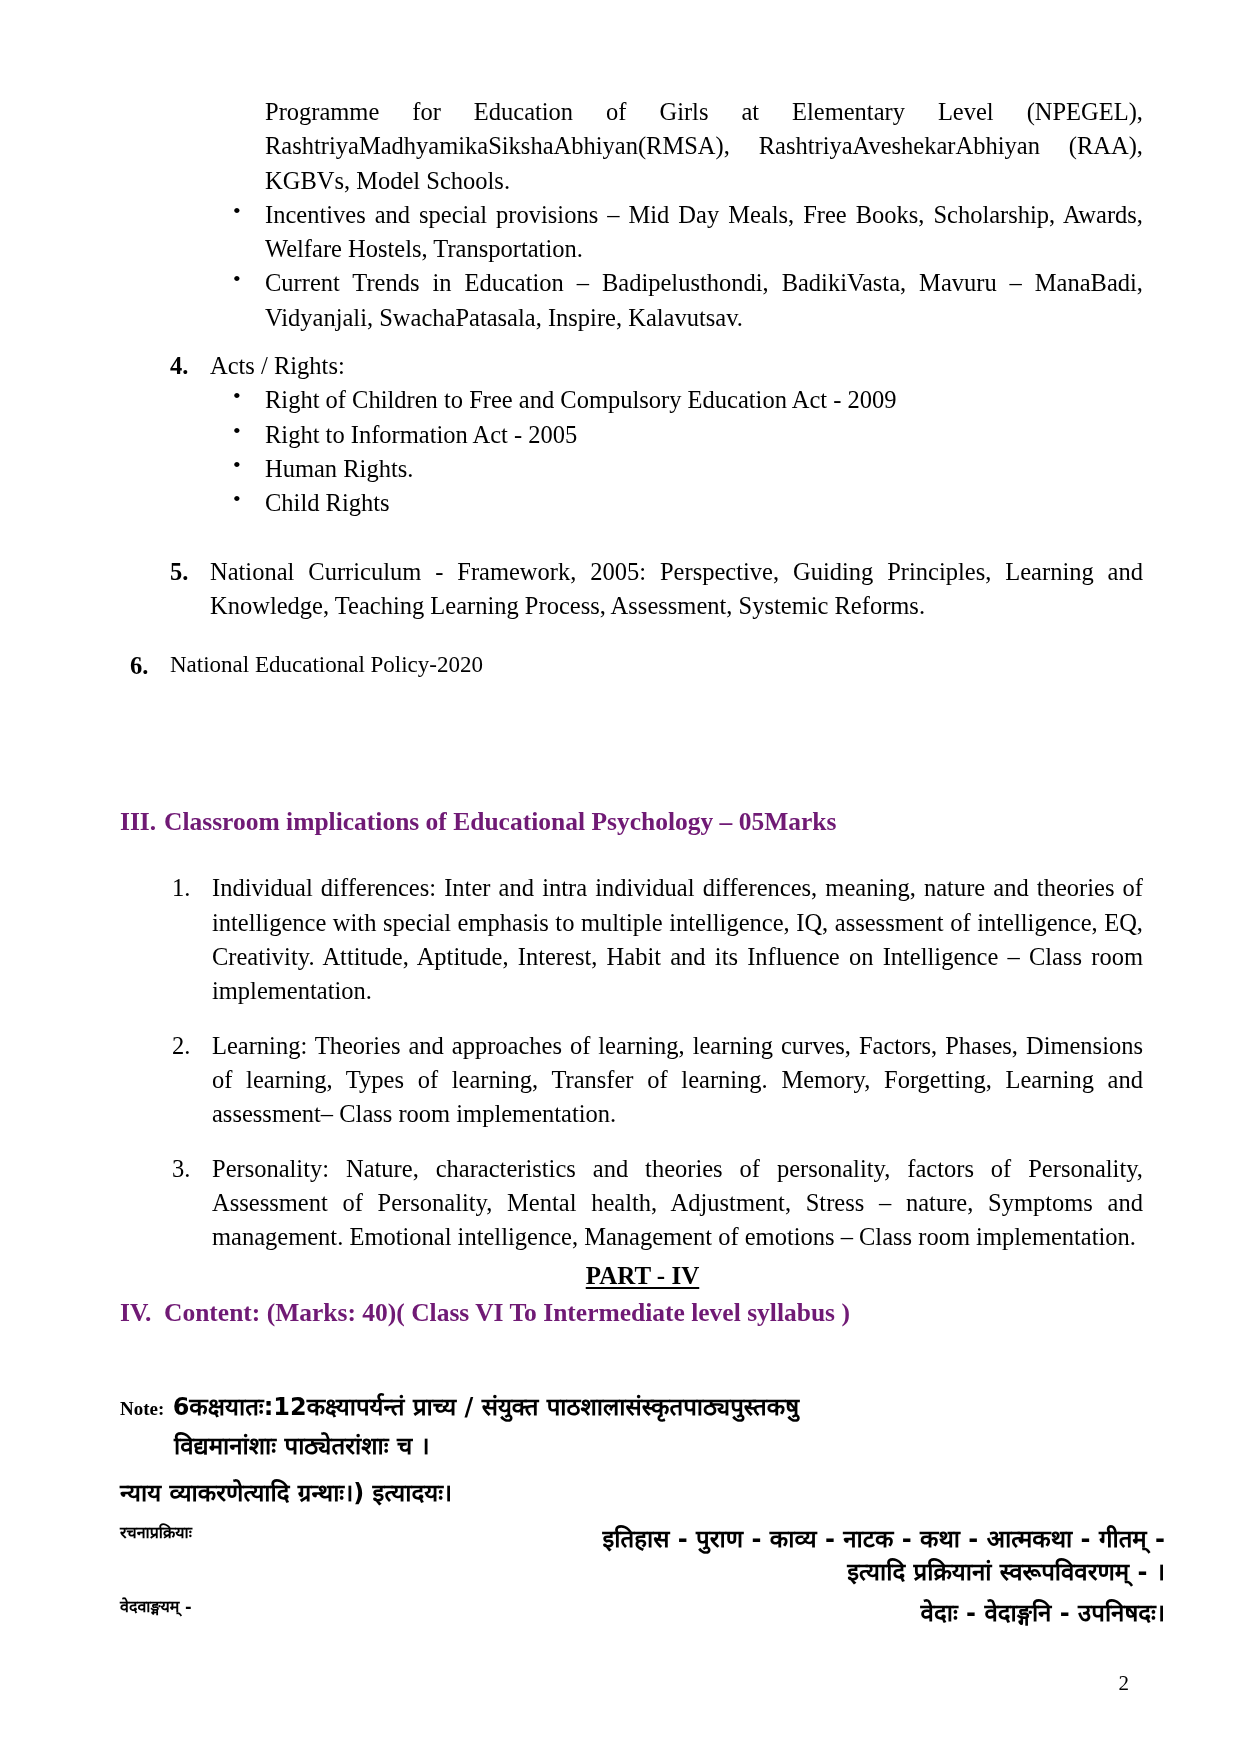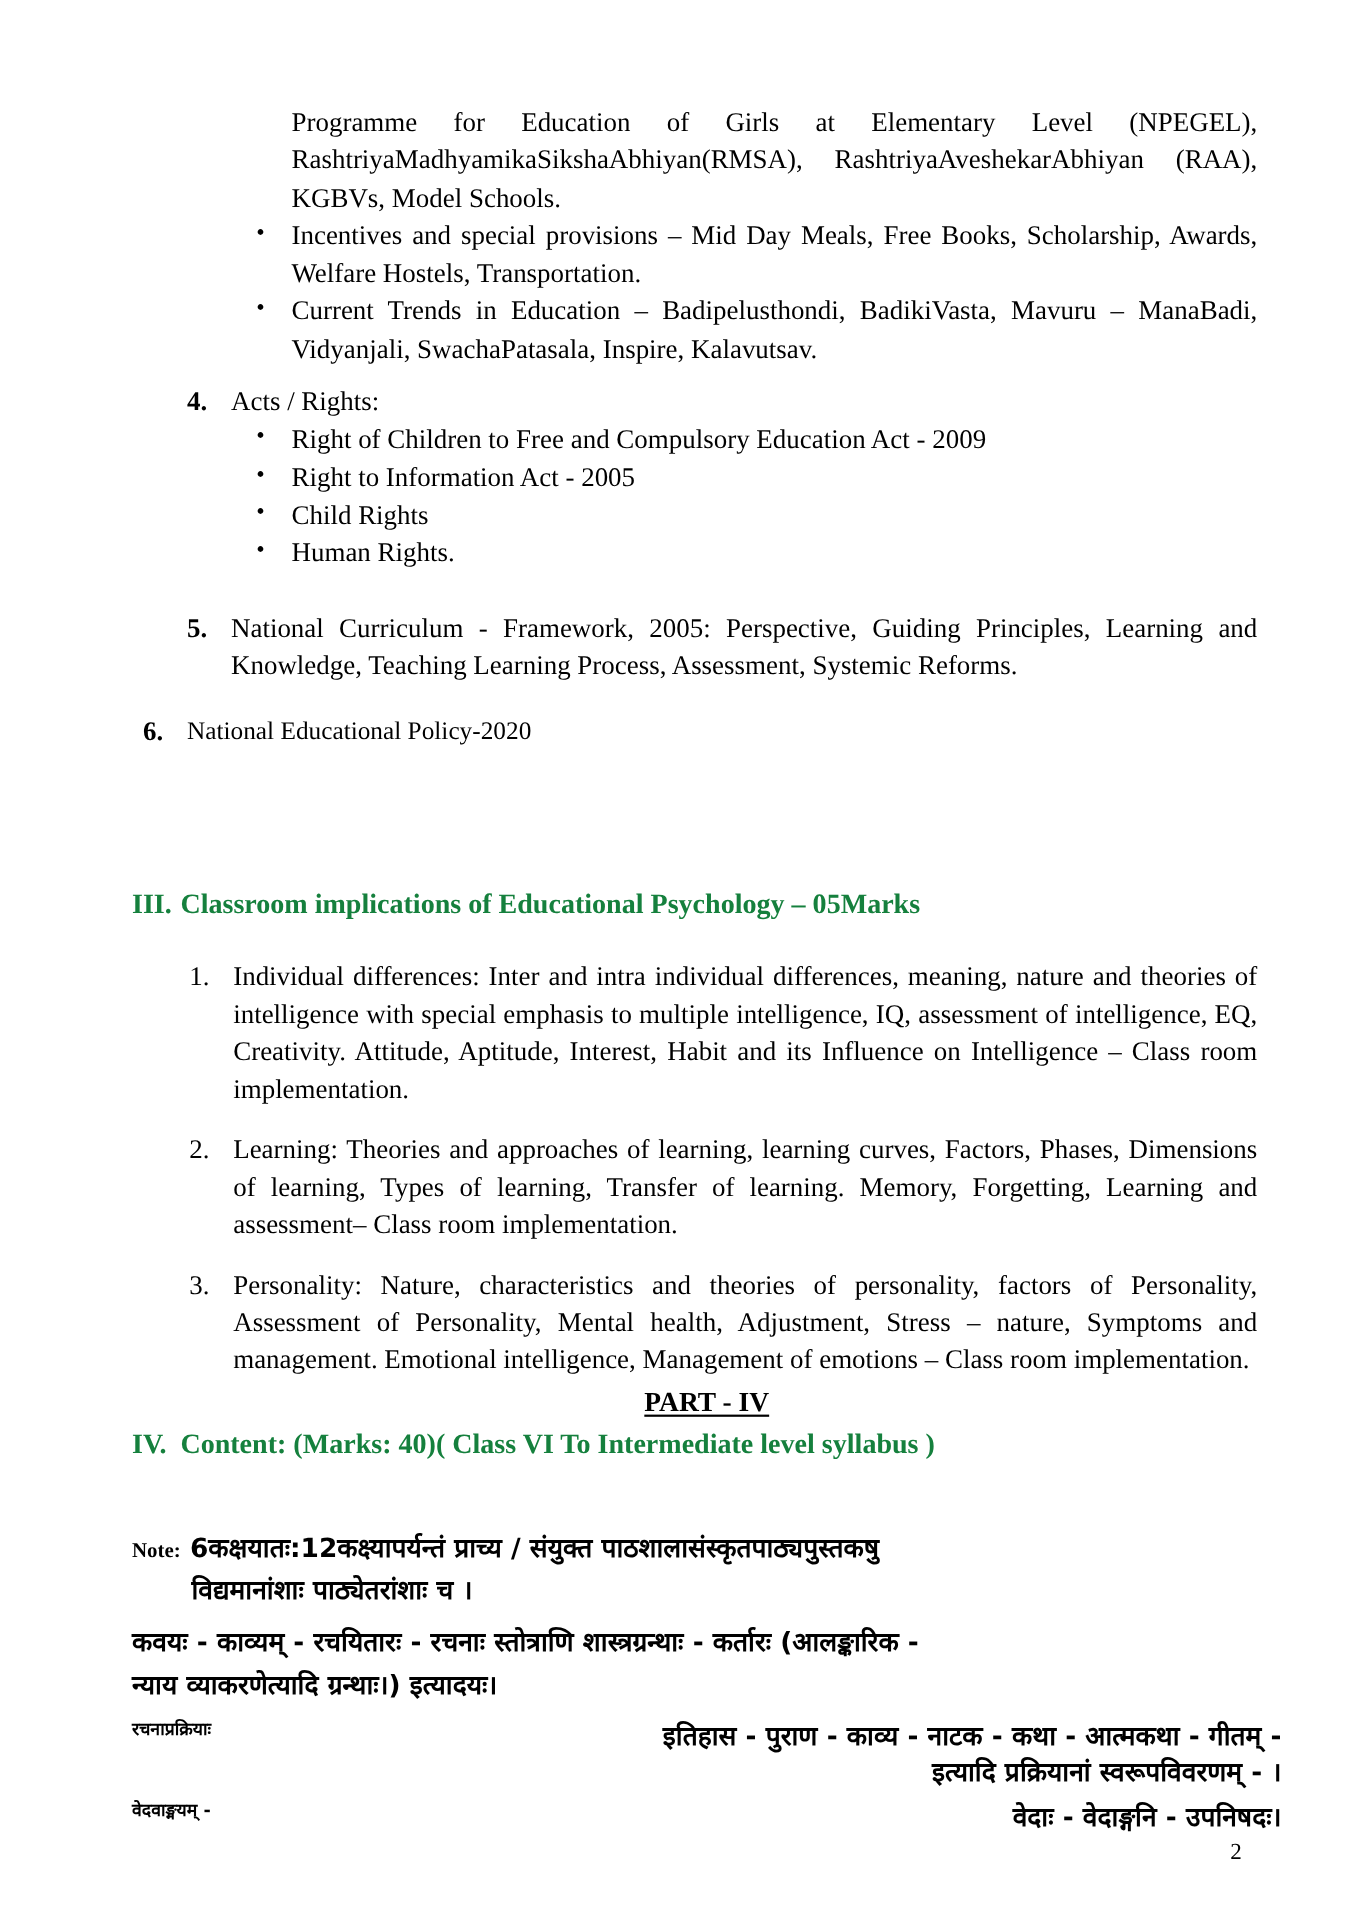--- a/index.html
+++ b/index.html
@@ -85,21 +85,21 @@
   .part-head {
     text-align: center;
     font-weight: bold;
     font-size: 25px;
   }
   .part-head span {
     text-decoration: underline;
     text-underline-offset: 3px;
   }
   .red-head {
-    color: #15803d;
+    color: #701a75;
     font-weight: bold;
     font-size: 25.5px;
     display: flex;
     align-items: flex-start;
   }
   .red-head .rnum { flex: 0 0 auto; width: 44px; }
   .red-head .rtext { flex: 1 1 auto; }
 
   
   .dev {
@@ -165,22 +165,22 @@
   <div class="sp-14"></div>
 
   <div class="num-item lvl-a">
     <span class="marker">4.</span>
     <span class="body bold">Acts / Rights:</span>
   </div>
 
   <ul class="bullets left">
     <li>Right of Children to Free and Compulsory Education Act - 2009</li>
     <li>Right to Information Act - 2005</li>
+    <li>Human Rights.</li>
     <li>Child Rights</li>
-    <li>Human Rights.</li>
   </ul>
 
   <div class="sp-34"></div>
 
   <div class="num-item lvl-a">
     <span class="marker">5.</span>
     <span class="body"><b>National Curriculum</b><span> - Framework, 2005: Perspective, Guiding Principles, Learning and Knowledge, Teaching Learning Process, Assessment, Systemic Reforms.</span></span>
   </div>
 
   <div class="sp-26"></div>
@@ -240,21 +240,20 @@
   <div class="dev">
     <div>
       <span class="dev-note-label">Note:</span>
       <span>6कक्षयातः:12कक्ष्यापर्यन्तं प्राच्य / संयुक्त पाठशालासंस्कृतपाठ्यपुस्तकषु</span>
     </div>
     <div style="margin-left:54px">विद्यमानांशाः पाठ्येतरांशाः च ।</div>
   </div>
 
   <div class="sp-8"></div>
 
-  <div class="dev">कवयः - काव्यम् - रचयितारः - रचनाः स्तोत्राणि शास्त्रग्रन्थाः - कर्तारः (आलङ्कारिक -</div>
   <div class="dev">न्याय व्याकरणेत्यादि ग्रन्थाः।) इत्यादयः।</div>
 
   <div class="sp-8"></div>
 
   <div class="dev-row">
     <div class="dev-key">रचनाप्रक्रियाः</div>
     <div class="dev-val">
       <div>इतिहास - पुराण - काव्य - नाटक - कथा - आत्मकथा - गीतम् -</div>
       <div>इत्यादि प्रक्रियानां स्वरूपविवरणम् - ।</div>
     </div>

